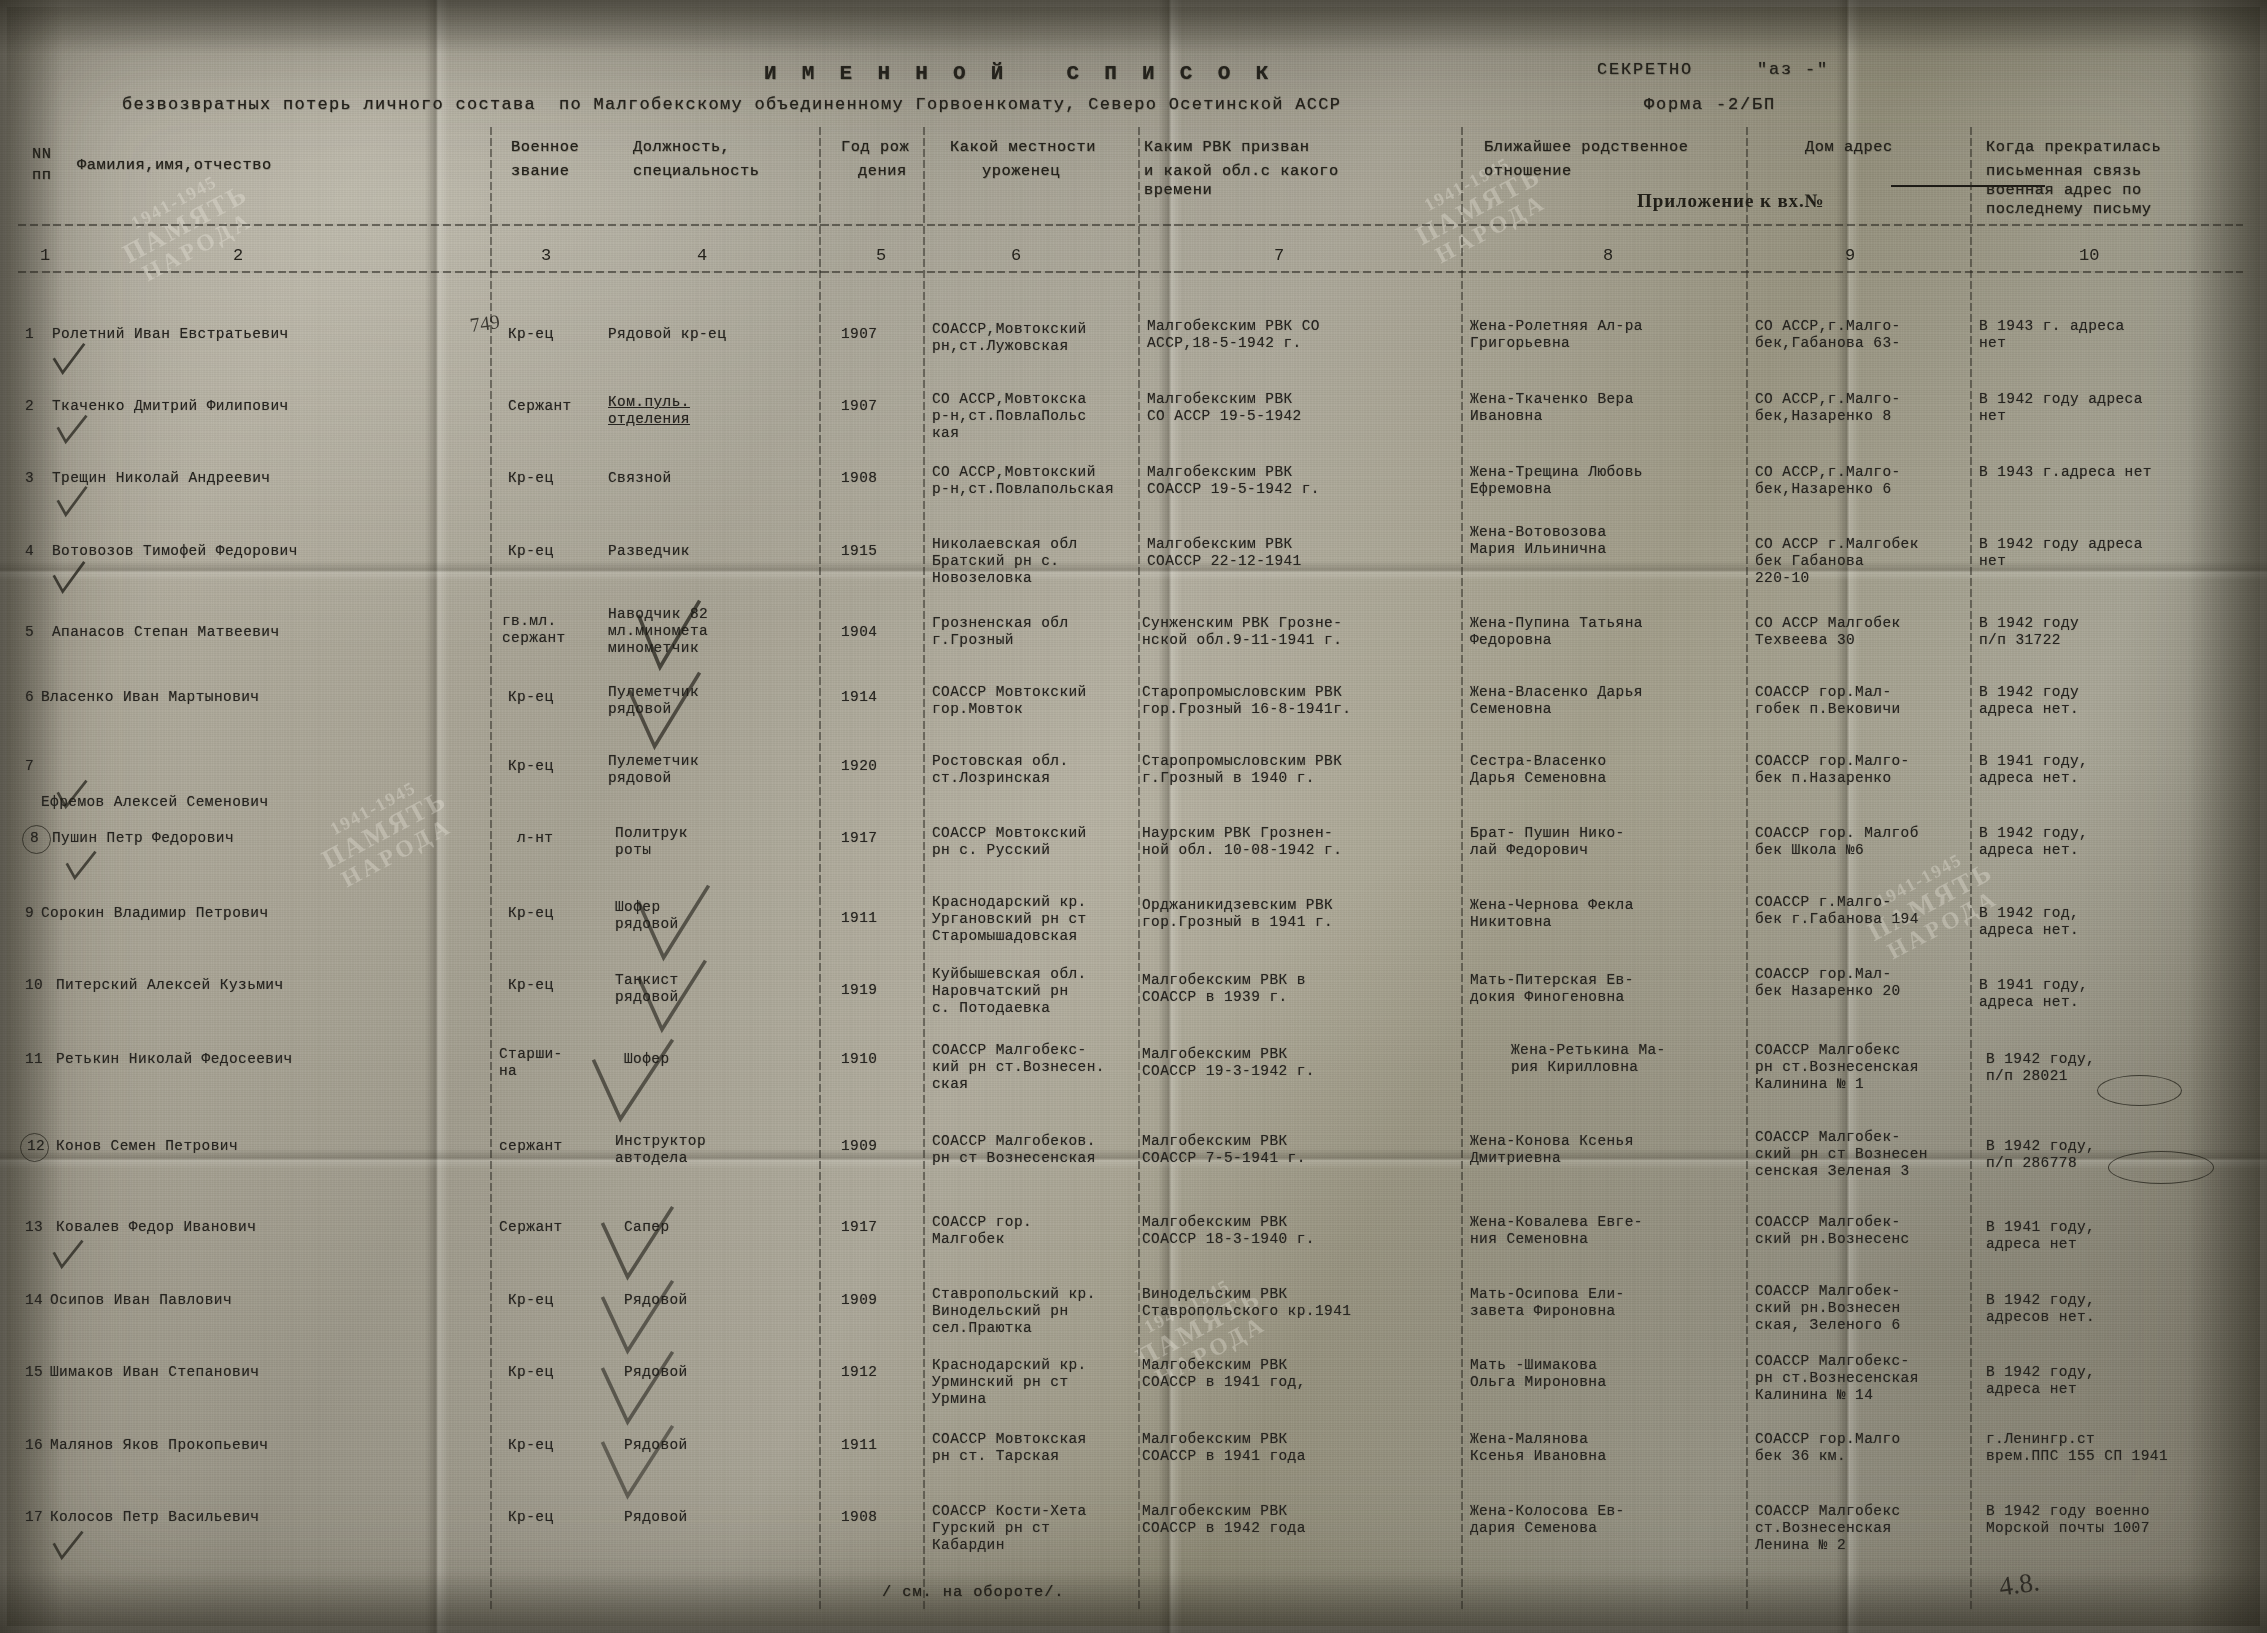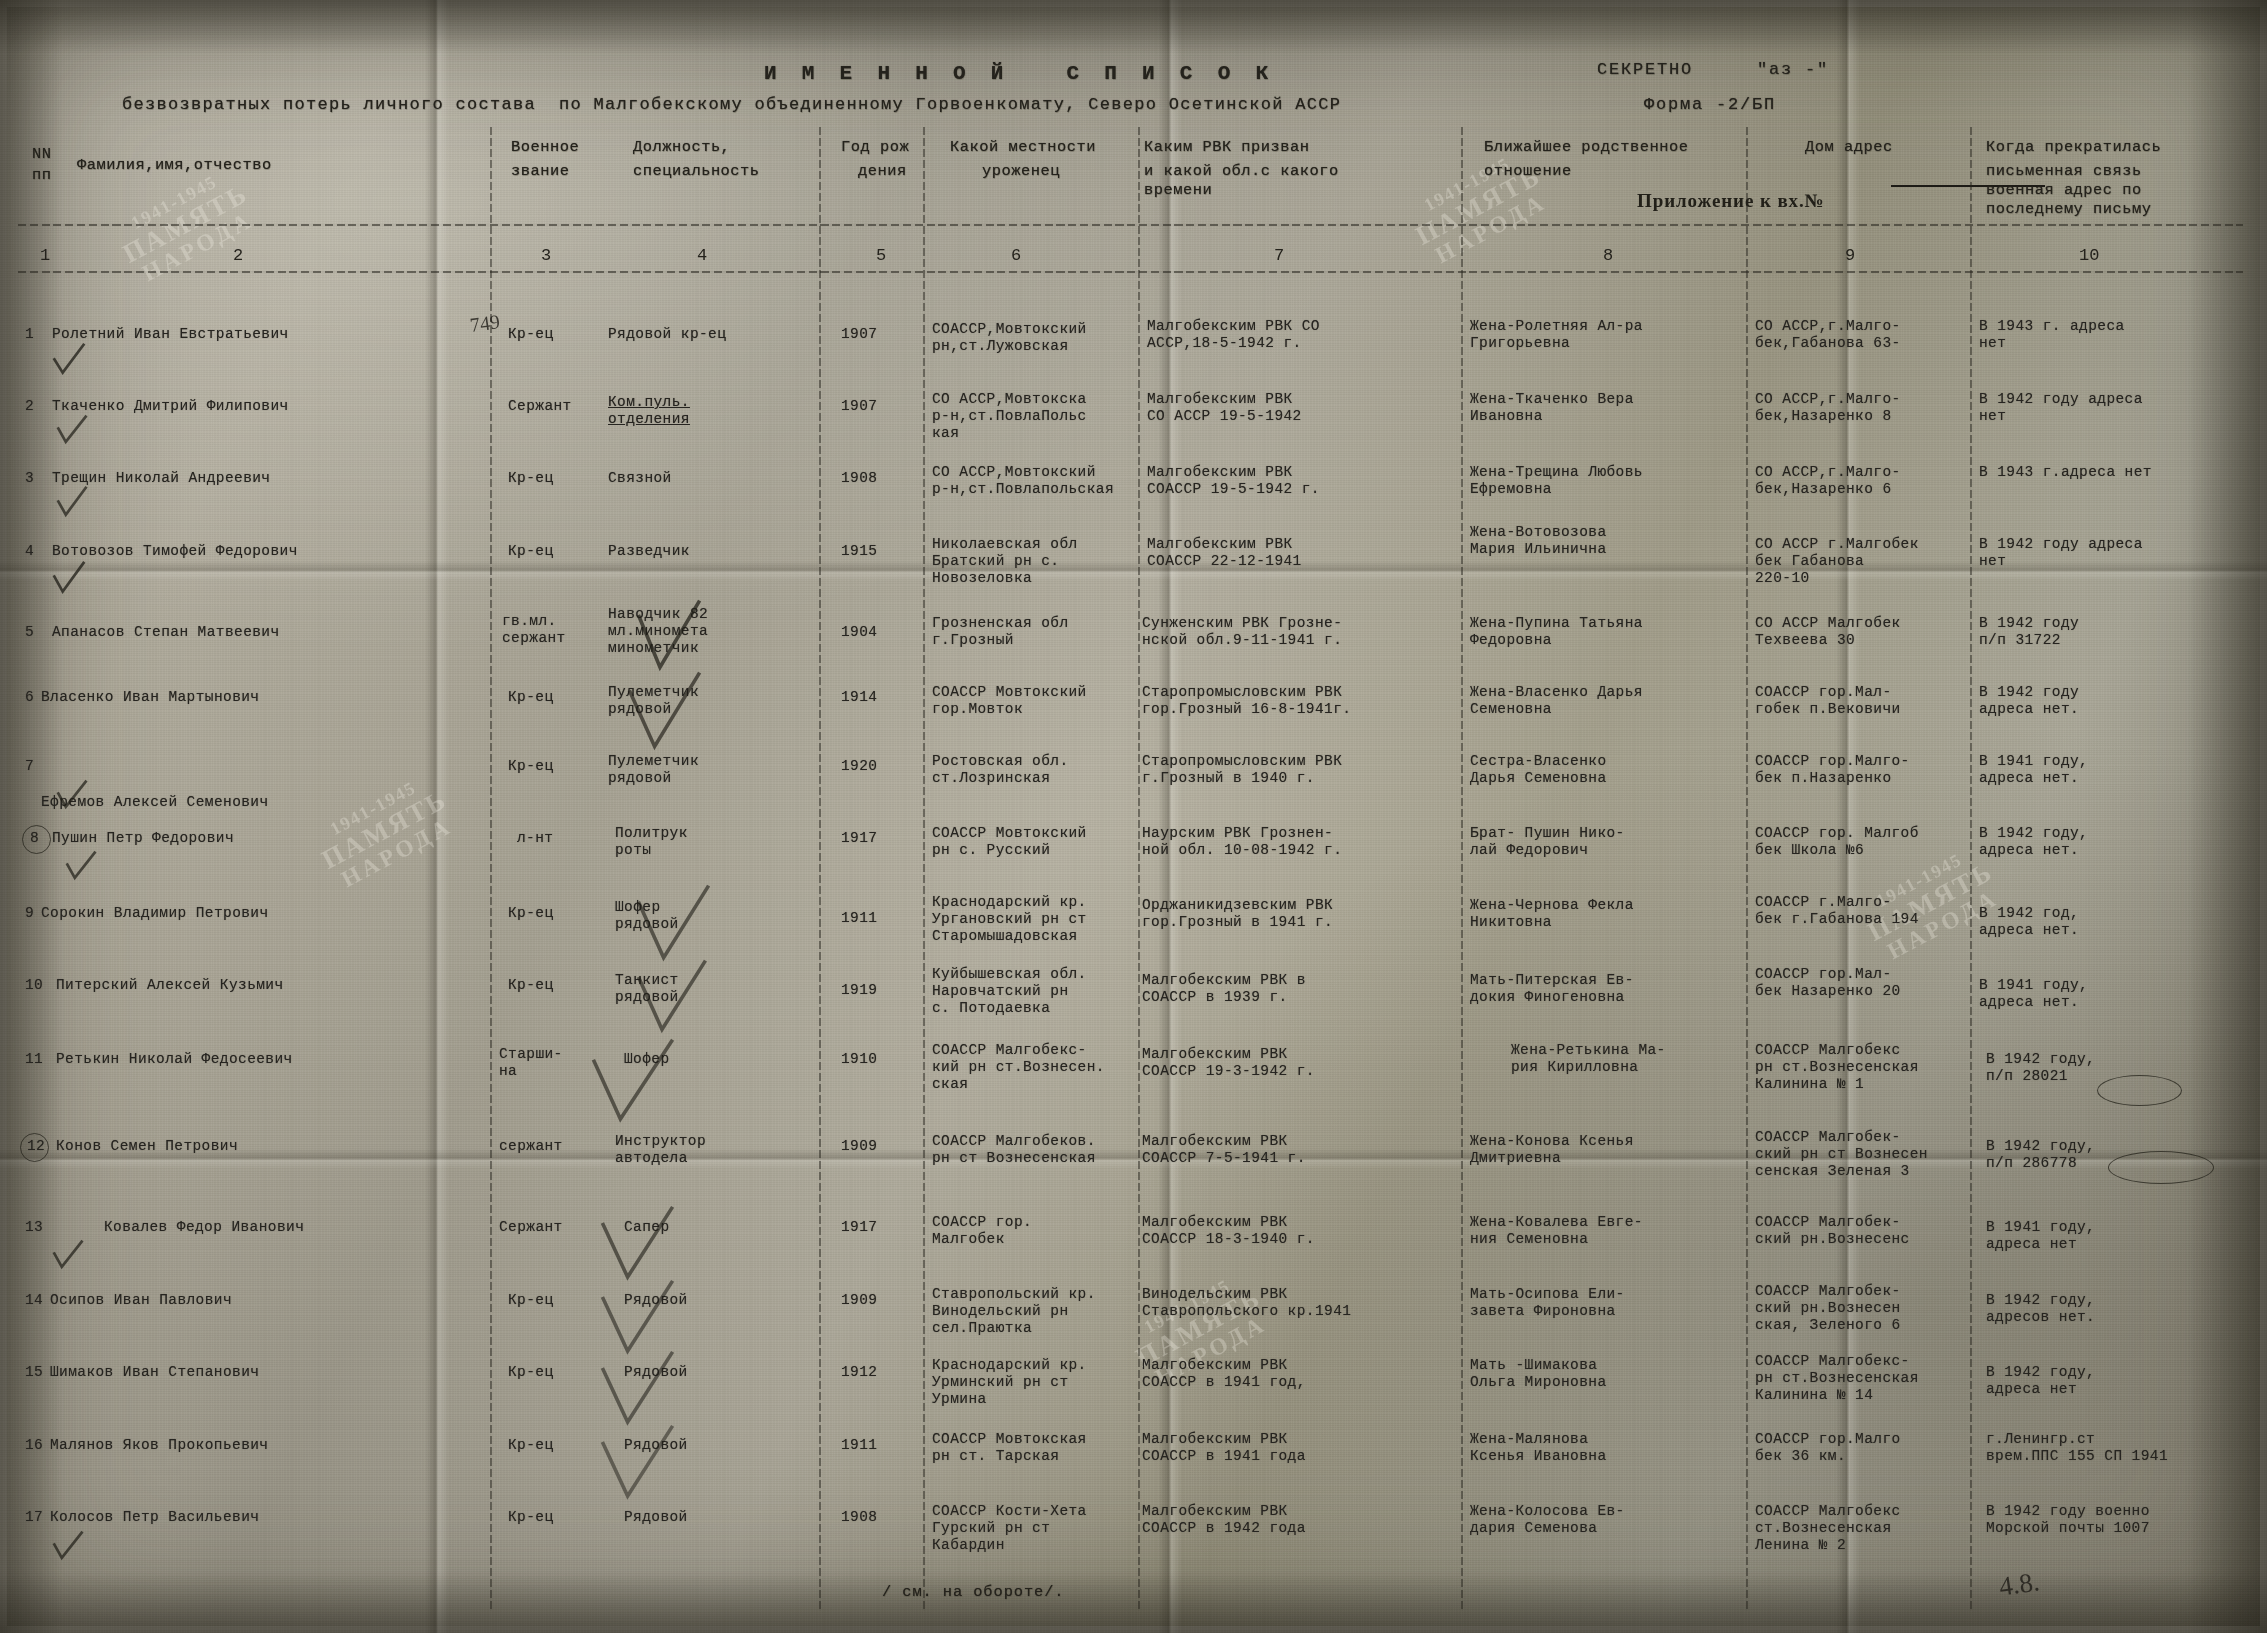--- a/index.html
+++ b/index.html
@@ -562,21 +562,21 @@
     <div class="row-cell" style="left:1755px;top:1129px; width:231px;">СОАССР Малгобек-
 ский рн ст Вознесен
 сенская Зеленая 3</div>
     <div class="row-cell" style="left:1986px;top:1138px; width:271px;">В 1942 году,
 п/п 286778</div>
     <div class="circle-mark" style="left:2108px; top:1151px; width:104px; height:31px;"></div>
   </div>
 
   <div>
     <div class="row-cell" style="left:25px;  top:1219px;">13</div>
-    <div class="row-cell" style="left:56px;  top:1219px; width:425px;margin-left:48px;">Ковалев Федор Иванович</div>
+    <div class="row-cell" style="left:56px;  top:1219px; width:425px;">Ковалев Федор Иванович</div>
     <div class="row-cell" style="left:499px; top:1219px;">Сержант</div>
     <div class="row-cell" style="left:624px; top:1219px; width:194px;">Сапер</div>
     <div class="row-cell" style="left:841px; top:1219px;">1917</div>
     <div class="row-cell" style="left:932px;top:1214px; width:213px;">СОАССР гор.
 Малгобек</div>
     <div class="row-cell" style="left:1142px;top:1214px; width:317px;">Малгобекским РВК
 СОАССР 18-3-1940 г.</div>
     <div class="row-cell" style="left:1470px;top:1214px; width:271px;">Жена-Ковалева Евге-
 ния Семеновна</div>
     <div class="row-cell" style="left:1755px;top:1214px; width:231px;">СОАССР Малгобек-

